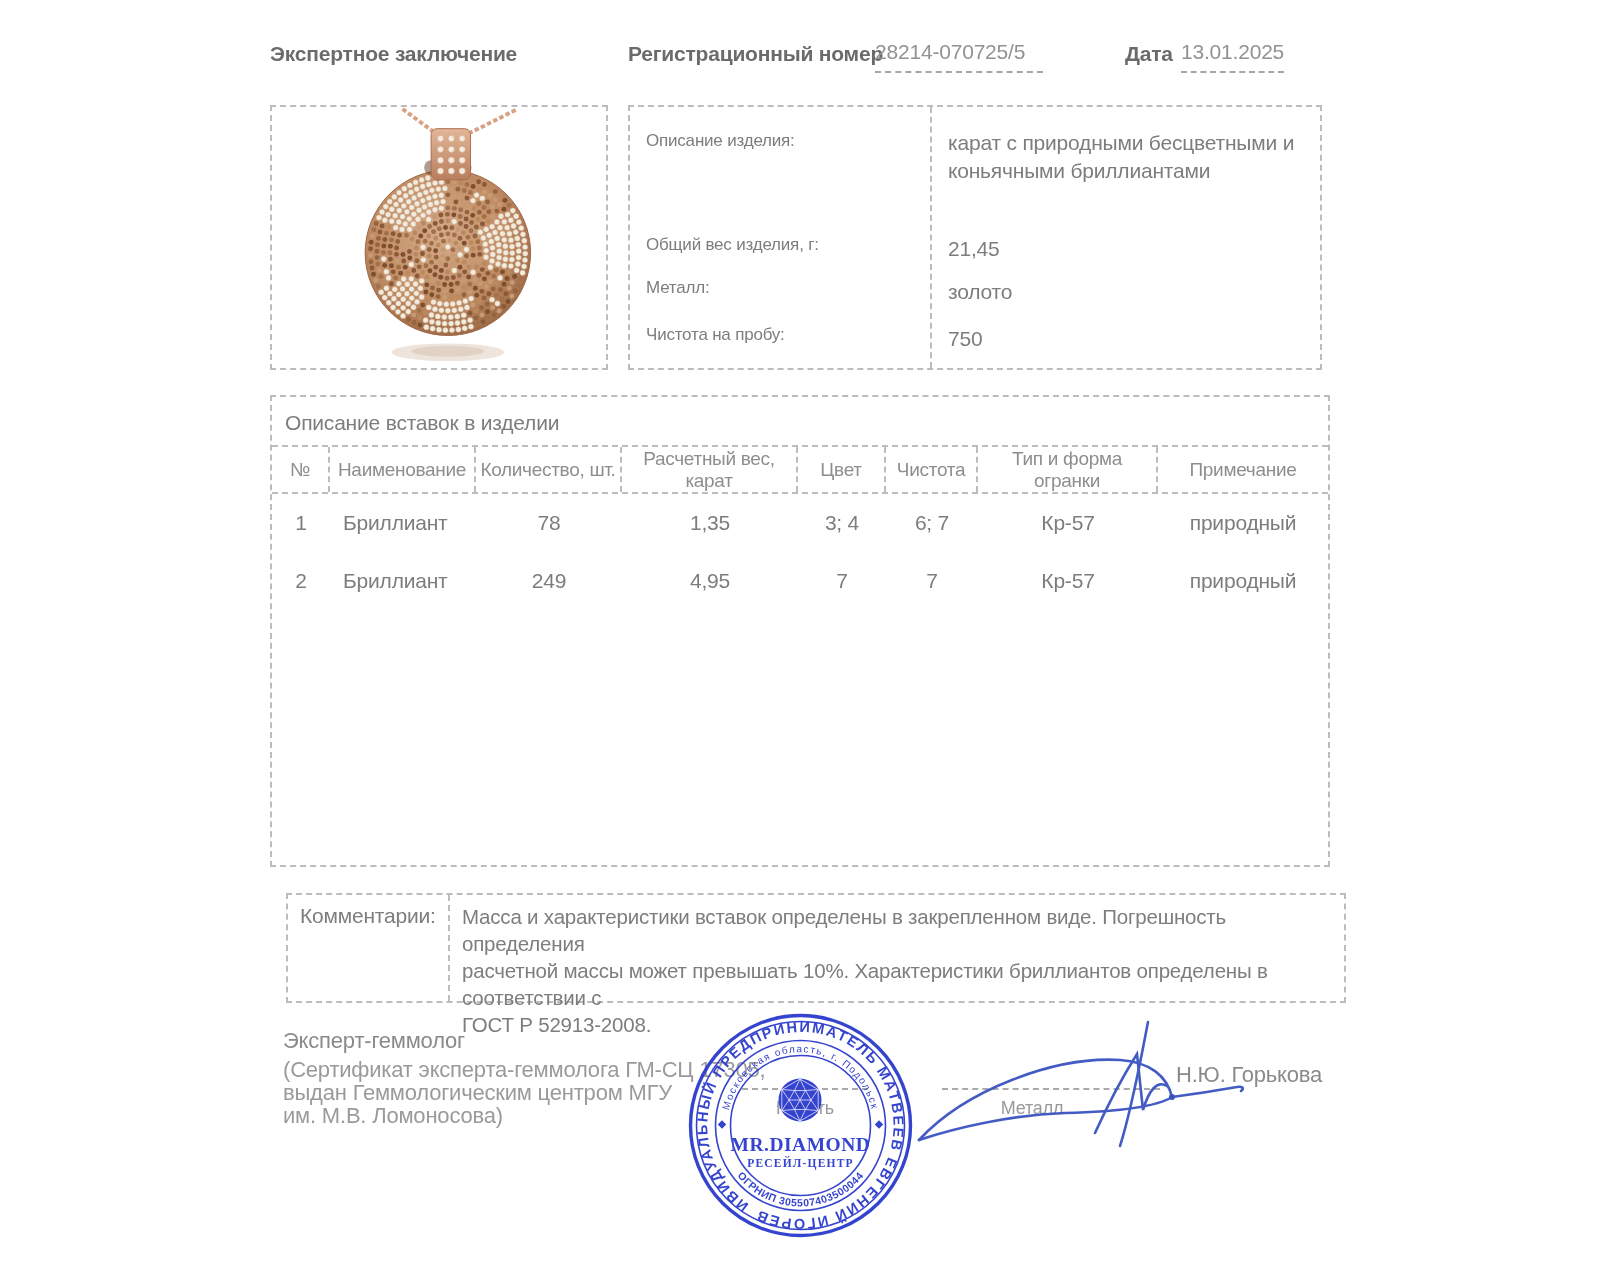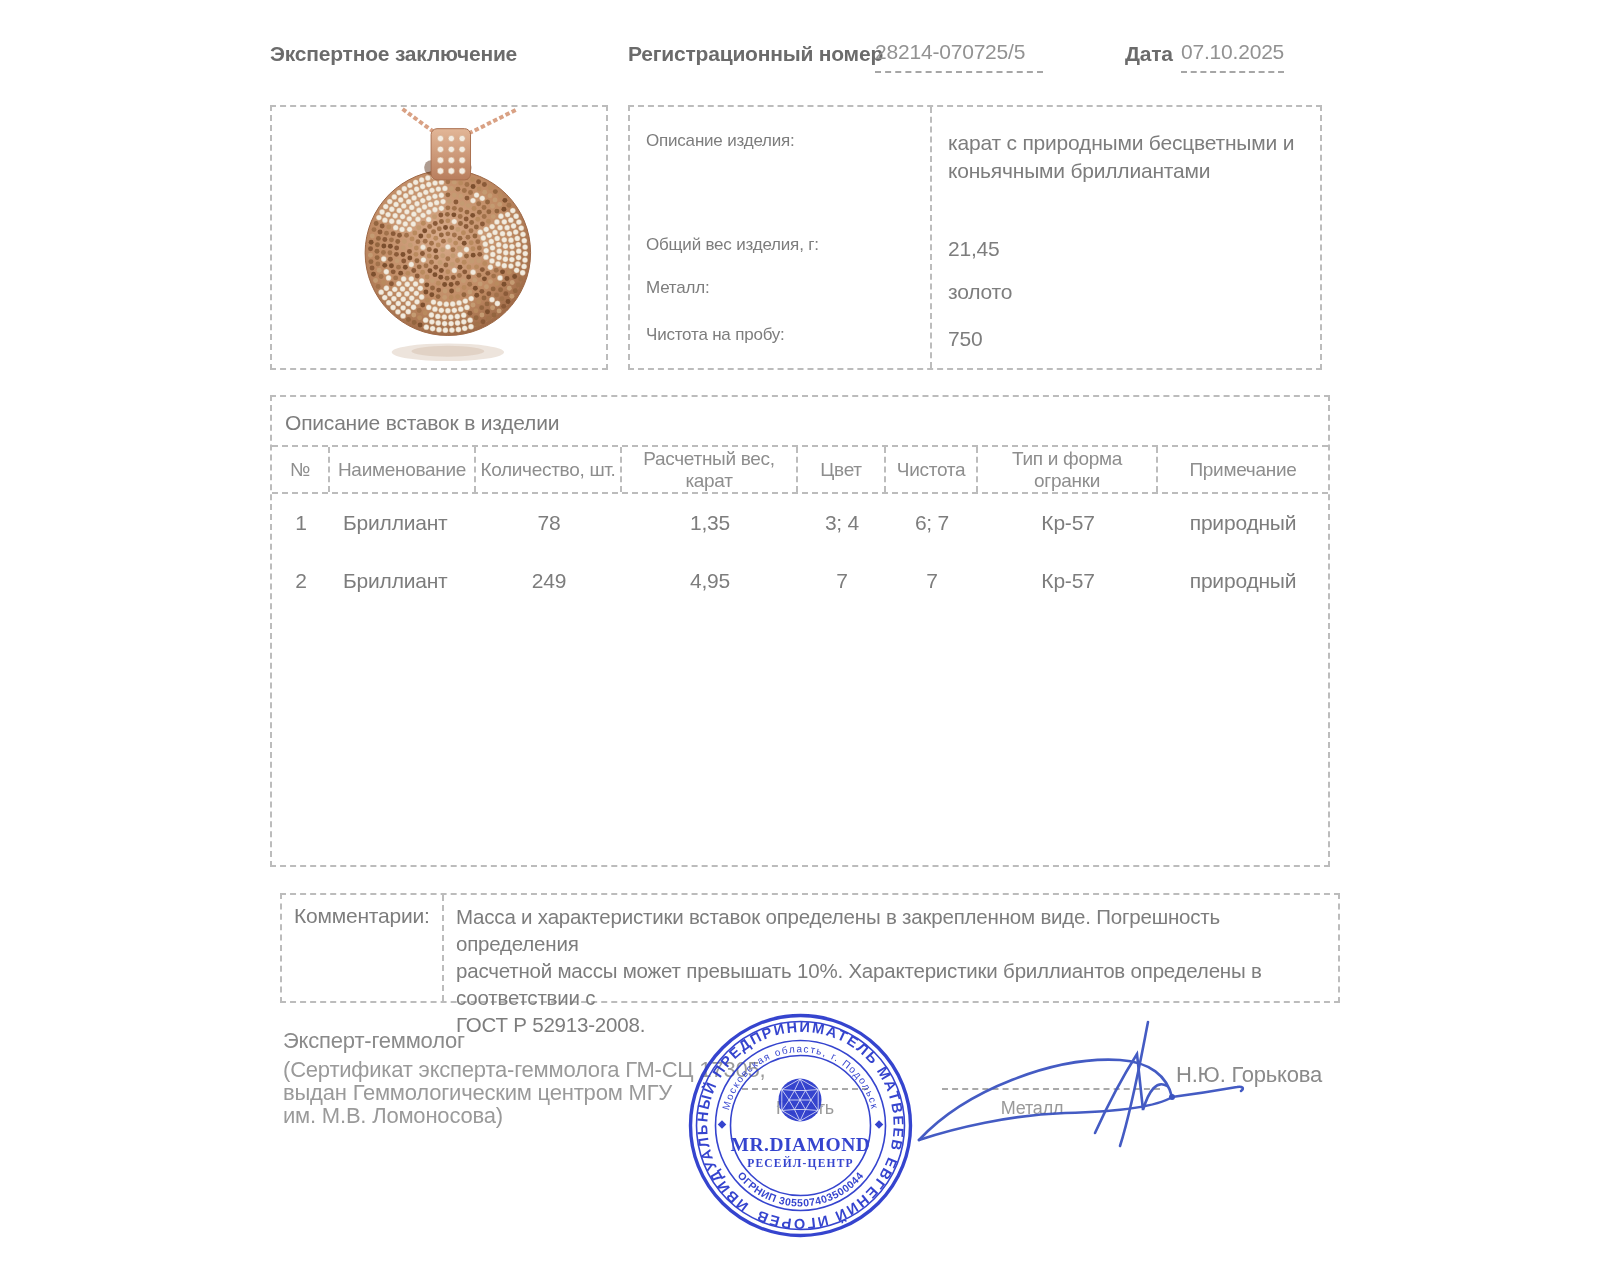--- a/index.html
+++ b/index.html
@@ -71,21 +71,21 @@
 </style>
 </head>
 <body>
 
 <div class="page">
 
   <div class="abs hdr-label b" style="left:270px;top:42px;">Экспертное заключение</div>
   <div class="abs hdr-label b" style="left:628px;top:42px;text-align:right;">Регистрационный номер</div>
   <div class="abs hdr-value dash-underline" style="left:875px;top:40px;min-width:168px;">28214-070725/5</div>
   <div class="abs hdr-label b" style="left:1125px;top:42px;">Дата</div>
-  <div class="abs hdr-value dash-underline" style="left:1181px;top:40px;min-width:98px;">07.10.2025</div>
+  <div class="abs hdr-value dash-underline" style="left:1181px;top:40px;min-width:98px;">13.01.2025</div>
 
   <div class="box" style="left:270px;top:105px;width:338px;height:265px;">
     <svg viewBox="0 0 338 265" width="334" height="261">
       <defs>
         <radialGradient id="discG" cx="45%" cy="40%" r="70%">
           <stop offset="0%" stop-color="#d8ab8b"></stop>
           <stop offset="60%" stop-color="#bf8a63"></stop>
           <stop offset="100%" stop-color="#8e5a39"></stop>
         </radialGradient>
         <linearGradient id="bailG" x1="0" y1="0" x2="0" y2="1">
@@ -648,21 +648,21 @@
       <div class="cell name">Бриллиант</div>
       <div class="cell">249</div>
       <div class="cell">4,95</div>
       <div class="cell">7</div>
       <div class="cell">7</div>
       <div class="cell">Кр-57</div>
       <div class="cell">природный</div>
     </div>
   </div>
 
-  <div class="box" style="left:280px;top:893px;width:1060px;height:110px;">
+  <div class="box" style="left:286px;top:893px;width:1060px;height:110px;">
     <div class="cmt-label-cell">
       <div class="cmt-label">Комментарии:</div>
     </div>
     <div class="cmt-text">Масса и характеристики вставок определены в закрепленном виде. Погрешность определения
 расчетной массы может превышать 10%. Характеристики бриллиантов определены в соответствии с
 ГОСТ Р 52913-2008.</div>
   </div>
 
   <div class="abs expert-title" style="left:283px;top:1028px;">Эксперт-геммолог</div>
   <div class="abs expert-cert" style="left:283px;top:1058px;">(Сертификат эксперта-геммолога ГМ-СЦ 17305,

